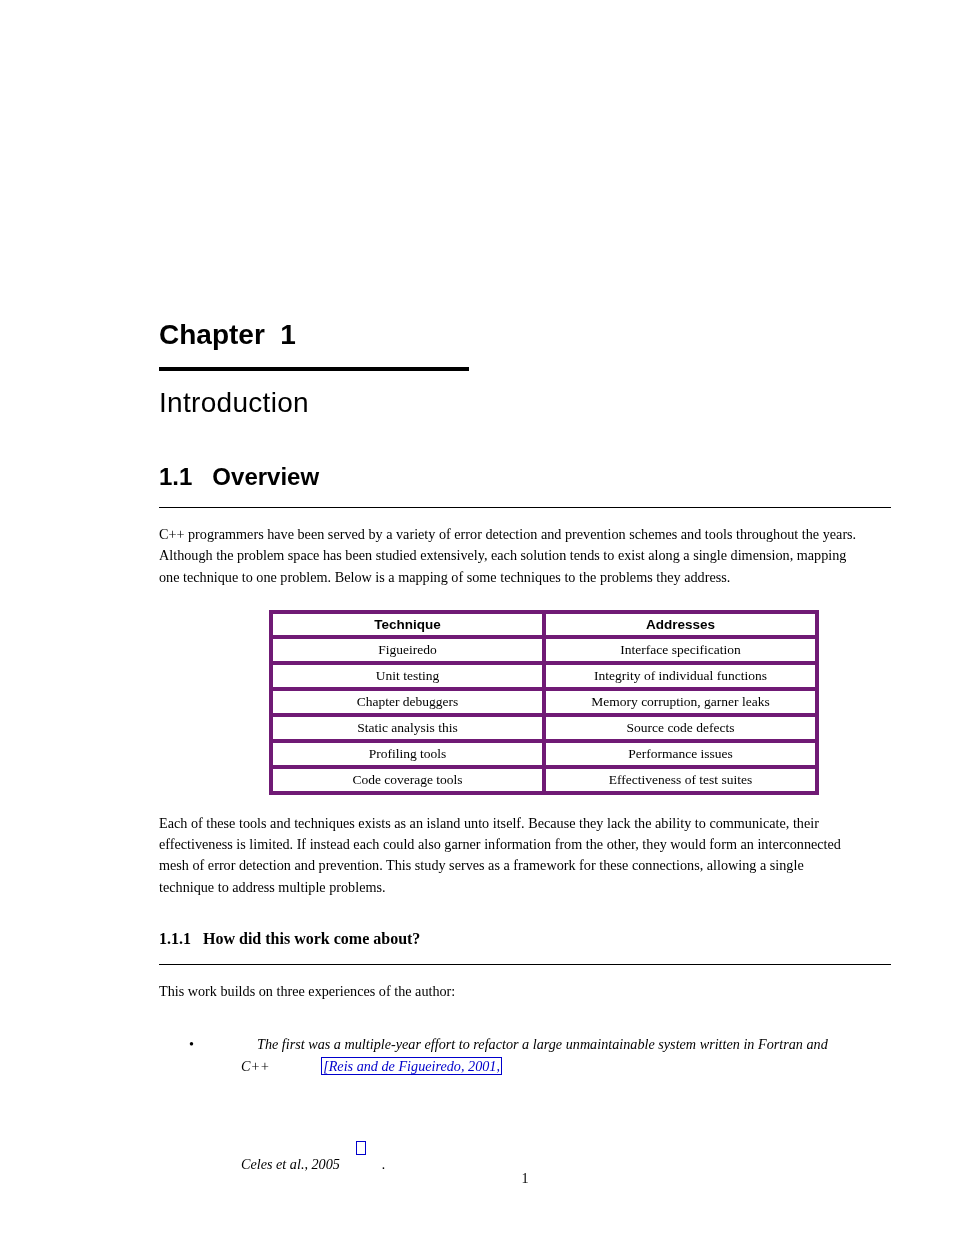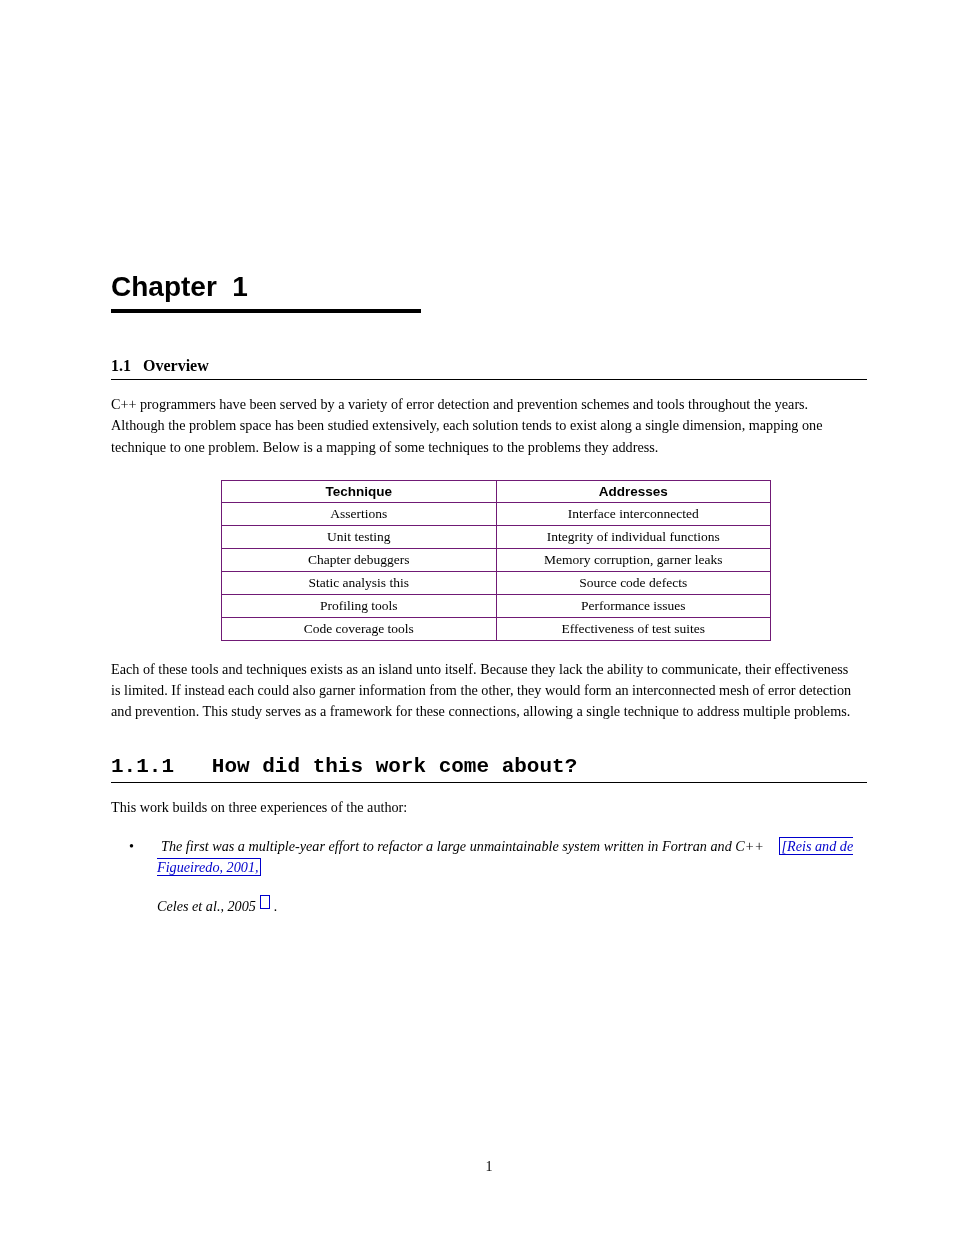--- a/index.html
+++ b/index.html
@@ -1,15 +1,15 @@
 <!DOCTYPE html>
 <html><head>
 <meta charset="utf-8">
 <style>
-  * { box-sizing: border-box; margin: 4px; padding: 0; }
+  * { box-sizing: border-box; margin: 16px; padding: 0; }
   body {
     width: 954px;
     height: 1235px;
     background: white;
     font-family: Georgia, 'Times New Roman', serif;
     position: relative;
     color: #000;
   }
   .content {
     position: absolute;
@@ -30,22 +30,22 @@
     margin-top: 6px;
   }
   .chapter-title {
     font-family: Arial, Helvetica, sans-serif;
     font-size: 28px;
     font-weight: normal;
     margin-top: 4px;
     letter-spacing: 0.3px;
   }
   .section-heading {
-    font-family: Liberation Serif, serif;
-    font-size: 16px;
+    font-family: Liberation Sans, sans-serif;
+    font-size: 24px;
     font-weight: bold;
     margin-top: 44px;
     white-space: pre;
   }
   .section-rule {
     border: none;
     border-top: 1.5px solid #000;
     width: 100%;
     margin-top: 4px;
   }
@@ -60,36 +60,36 @@
   .table-container {
     margin-top: 22px;
     margin-left: 110px;
     width: 550px;
   }
   table {
     border-collapse: collapse;
     width: 100%;
   }
   th, td {
-    border: 1px solid #701a75;
+    border: 4px solid #701a75;
     font-size: 13.5px;
     text-align: center;
     padding: 3px 4px;
     font-family: Georgia, 'Times New Roman', serif;
   }
   th {
     font-weight: bold;
     font-family: Arial, Helvetica, sans-serif;
     font-size: 13.5px;
   }
   .col1 { width: 50%; }
   .col2 { width: 50%; }
   .subsection-heading {
-    font-family: Liberation Mono, monospace;
-    font-size: 21px;
+    font-family: Liberation Serif, serif;
+    font-size: 16px;
     font-weight: bold;
     margin-top: 32px;
     white-space: pre;
   }
   .subsection-rule {
     border: none;
     border-top: 1px solid #000;
     width: 100%;
     margin-top: 4px;
   }
@@ -133,38 +133,39 @@
     text-align: center;
     font-size: 14px;
   }
 </style>
 </head>
 <body>
 
 <div class="content">
   <div class="chapter-label">Chapter  1</div>
   <hr class="chapter-rule">
+  <div class="chapter-title">Introduction</div>
 
   <div class="section-heading">1.1   Overview</div>
   <hr class="section-rule">
 
   <p class="body-text">C++ programmers have been served by a variety of error detection and prevention schemes and tools throughout the years. Although the problem space has been studied extensively, each solution tends to exist along a single dimension, mapping one technique to one problem. Below is a mapping of some techniques to the problems they address.</p>
 
   <div class="table-container">
     <table>
       <thead>
         <tr>
           <th class="col1">Technique</th>
           <th class="col2">Addresses</th>
         </tr>
       </thead>
       <tbody>
         <tr>
-          <td>Assertions</td>
-          <td>Interface interconnected</td>
+          <td>Figueiredo</td>
+          <td>Interface specification</td>
         </tr>
         <tr>
           <td>Unit testing</td>
           <td>Integrity of individual functions</td>
         </tr>
         <tr>
           <td>Chapter debuggers</td>
           <td>Memory corruption, garner leaks</td>
         </tr>
         <tr>

